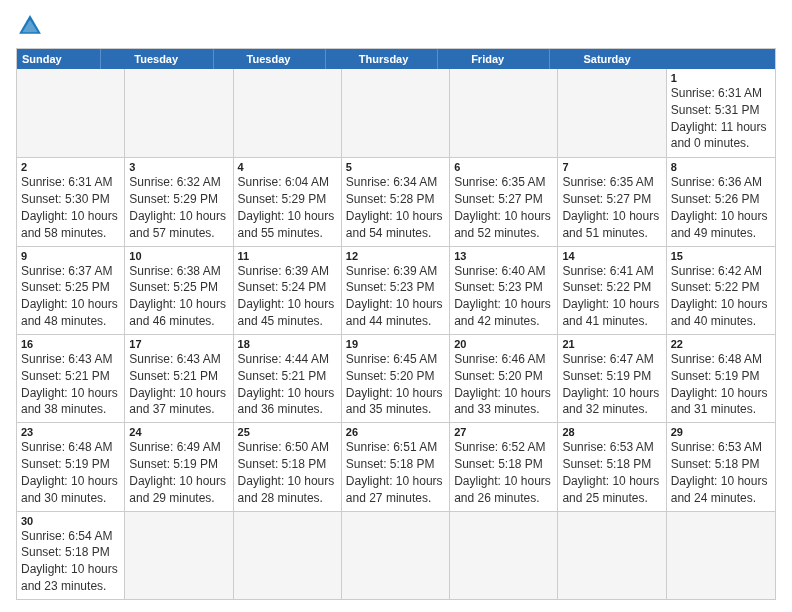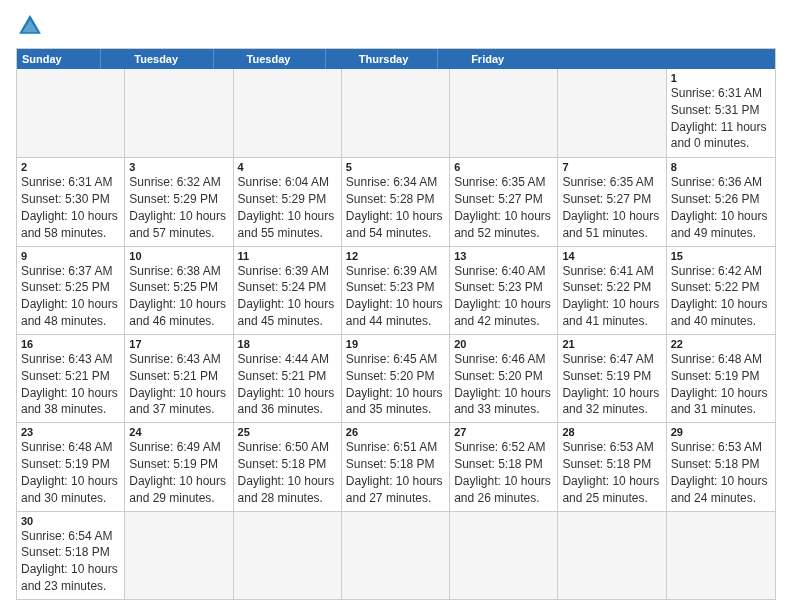--- a/index.html
+++ b/index.html
@@ -128,20 +128,21 @@
     </div>
   </div>
 
   <div class="calendar">
     <div class="cal-header">
     <div class="cal-header-cell">Sunday</div>
         <div class="cal-header-cell">Tuesday</div>
         <div class="cal-header-cell">Tuesday</div>
         <div class="cal-header-cell">Thursday</div>
         <div class="cal-header-cell">Friday</div>
+        <div class="cal-header-cell">Saturday</div>
       </div>
     <div class="cal-body">
     <div class="cal-row">
           <div class="cal-cell empty"></div>
           <div class="cal-cell empty"></div>
           <div class="cal-cell empty"></div>
           <div class="cal-cell empty"></div>
           <div class="cal-cell empty"></div>
           <div class="cal-cell empty"></div>
           <div class="cal-cell">

